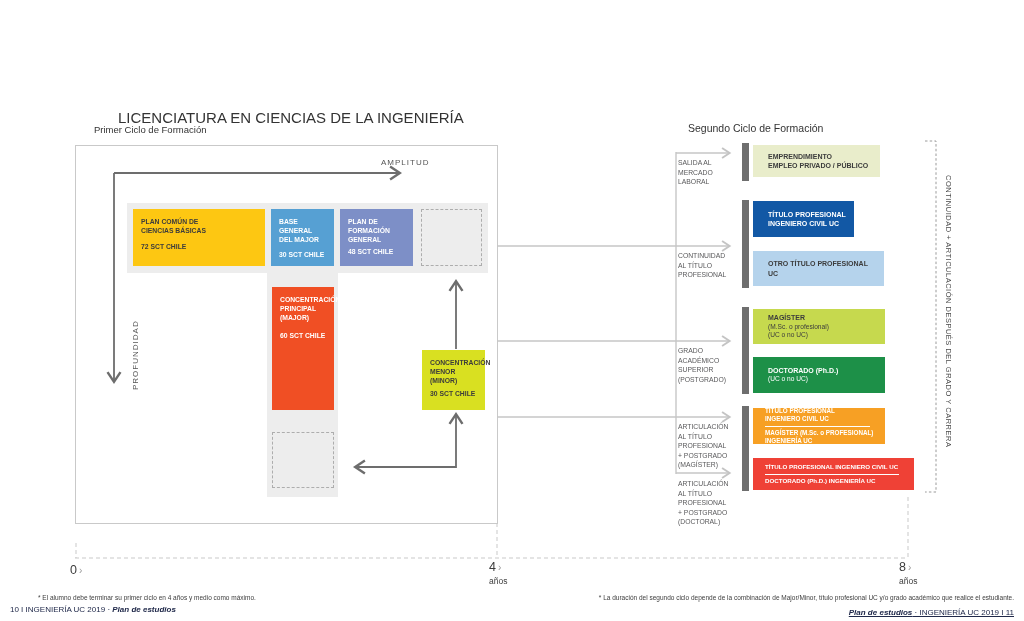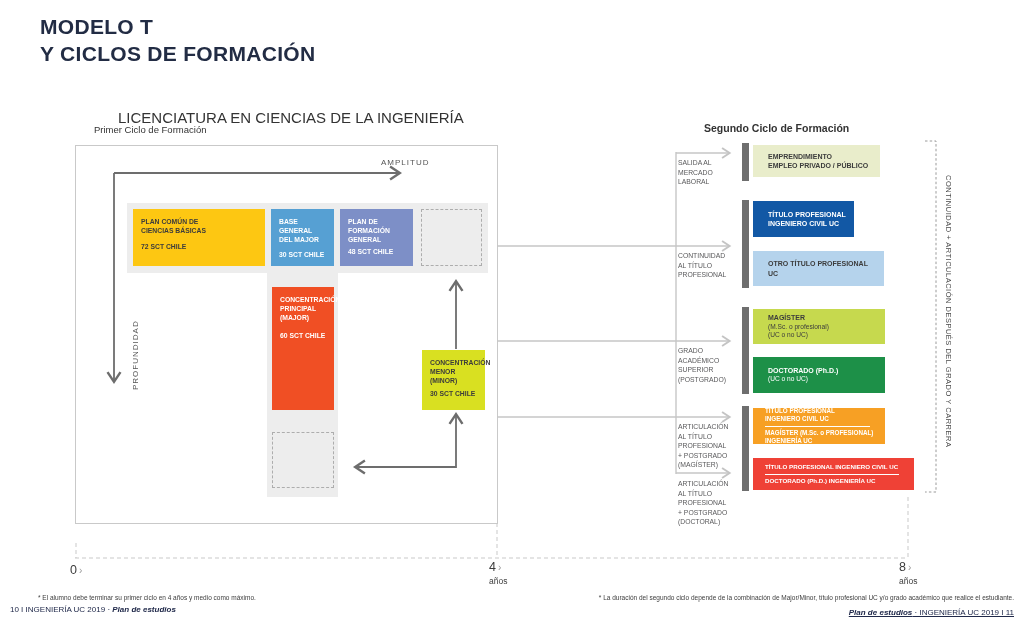--- a/index.html
+++ b/index.html
@@ -6,21 +6,21 @@
   .canvas{position:relative;width:1024px;height:621px;background:#fff;
           font-family:"Liberation Sans",sans-serif;overflow:hidden;}
   .pre{white-space:pre-line;}
   .overlay{position:absolute;left:0;top:0;width:1024px;height:621px;pointer-events:none;z-index:3;}
 
   .title{position:absolute;left:40px;top:13px;font-size:21px;font-weight:800;
          color:#222c44;line-height:1.3;letter-spacing:0.3px;z-index:5;}
 
   .h-lic{position:absolute;left:78px;top:109px;font-size:15px;font-weight:normal;color:#333;z-index:5;padding-left:40px;}
   .h-primer{position:absolute;left:78px;top:124px;font-size:9.5px;color:#333;z-index:5;margin-left:16px;}
-  .h-segundo{position:absolute;left:704px;top:122px;font-size:10.5px;font-weight:700;color:#333;z-index:5;}
+  .h-segundo{position:absolute;left:688px;top:122px;font-size:10.5px;font-weight:400;color:#333;z-index:5;}
 
   .mainbox{position:absolute;left:75px;top:145px;width:421px;height:377px;
            border:1px solid #c9c9c9;z-index:1;}
   .band{position:absolute;background:#ededed;z-index:2;}
 
   .block{position:absolute;z-index:4;box-sizing:border-box;padding:9px 5px 0 8px;}
   .b-title{font-size:6.8px;font-weight:bold;line-height:1.3;}
   .b-credits{font-size:6.8px;font-weight:bold;margin-top:7px;}
   .white-text{color:#fff;}
   .dark-text{color:#3c3c3c;}
@@ -87,24 +87,20 @@
     </g>
     <g stroke="#c9c9c9" stroke-width="1" stroke-dasharray="4 3" fill="none">
       <path d="M75,558 H908"></path>
       <path d="M76,543 V558"></path>
       <path d="M497,523 V558"></path>
       <path d="M908,497 V558"></path>
     </g>
     <path d="M925,141 H936 V492 H925" stroke="#9a9a9a" stroke-width="1" stroke-dasharray="2.5 2.2" fill="none"></path>
   </svg>
 
-  <div class="title">
-    <div>MODELO T</div>
-    <div>Y CICLOS DE FORMACIÓN</div>
-  </div>
 
   <div class="h-lic">LICENCIATURA EN CIENCIAS DE LA INGENIERÍA</div>
   <div class="h-primer">Primer Ciclo de Formación</div>
   <div class="h-segundo">Segundo Ciclo de Formación</div>
 
   <div class="mainbox"></div>
   <div class="band" style="left:127px;top:203px;width:361px;height:70px;"></div>
   <div class="band" style="left:267px;top:273px;width:71px;height:224px;"></div>
 
   <div class="axis-label" style="left:345px;top:158px;">AMPLITUD</div>

